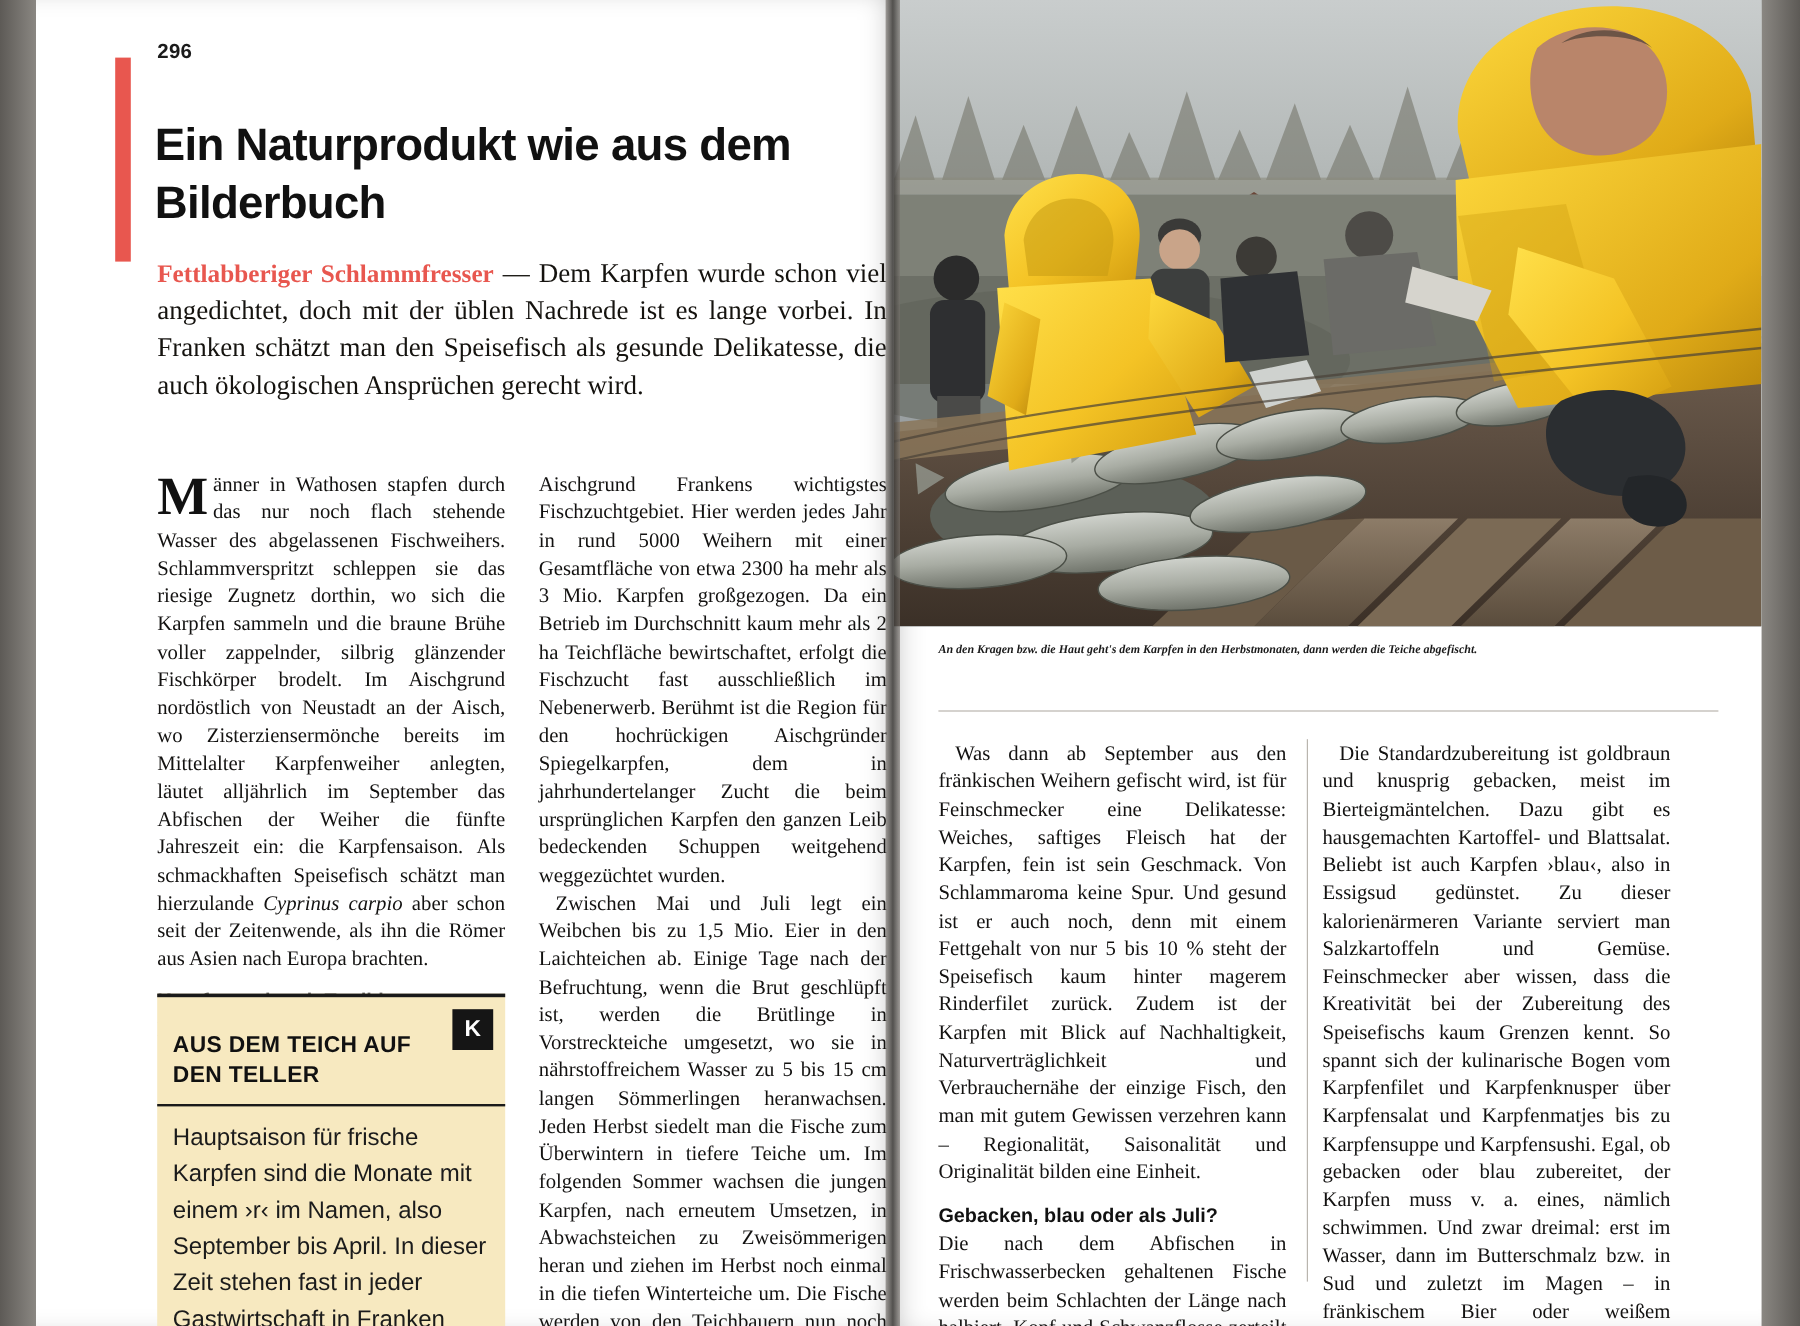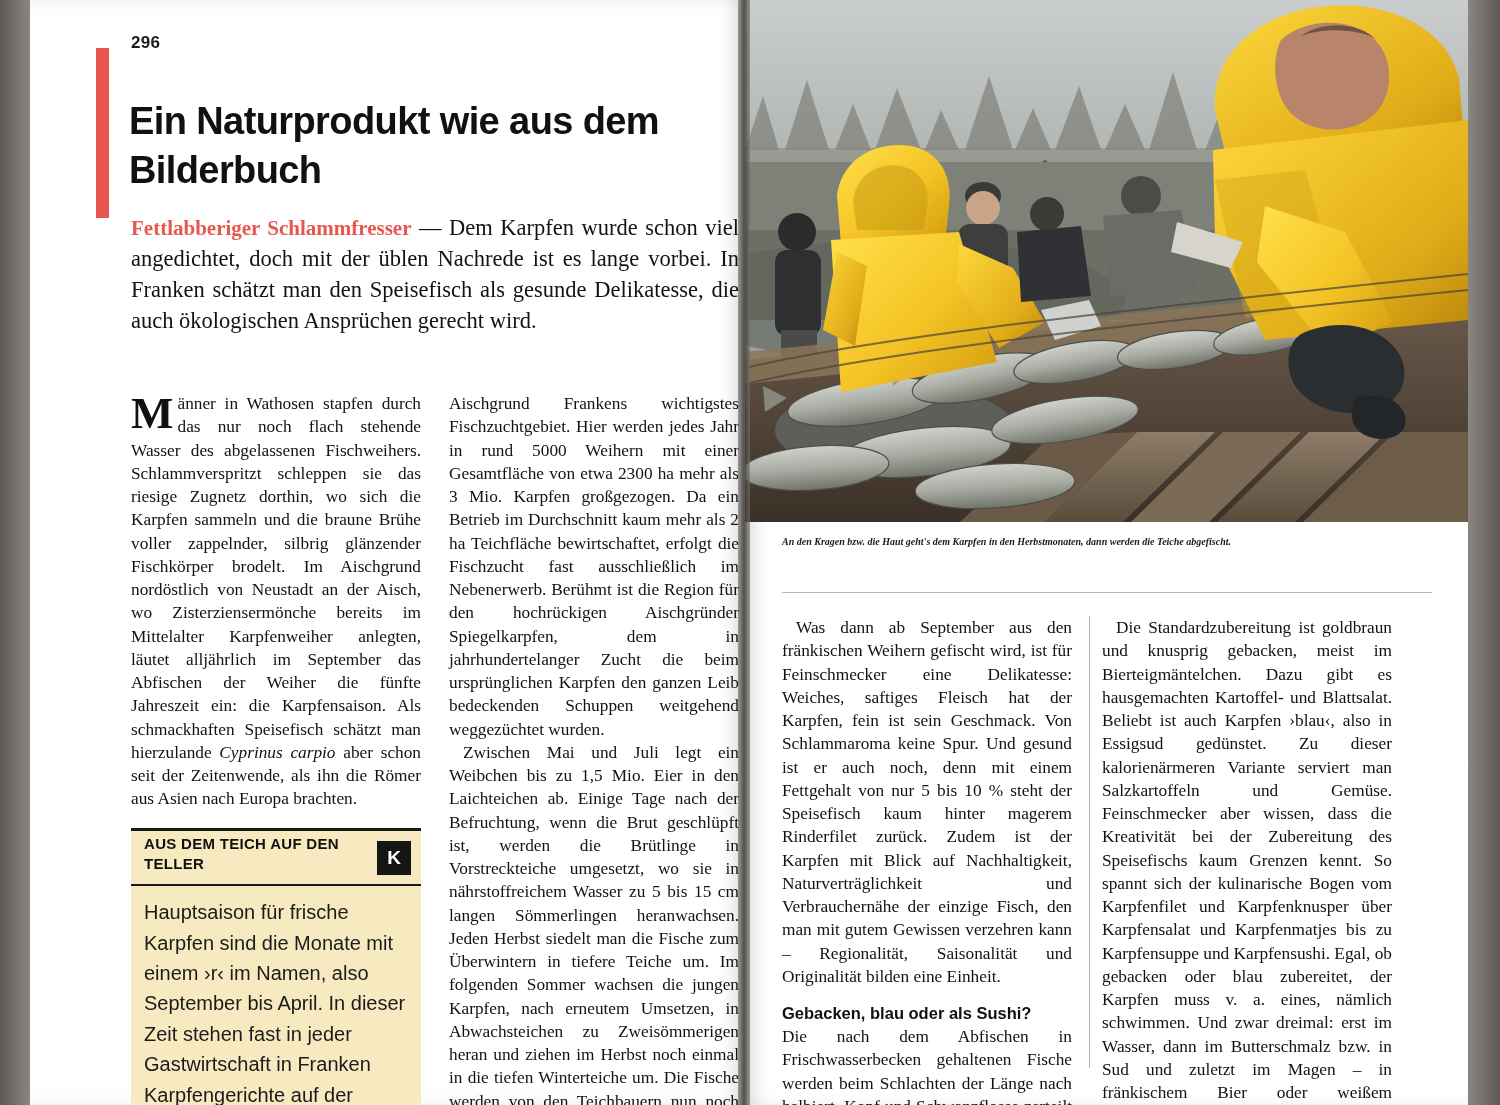--- a/index.html
+++ b/index.html
@@ -156,25 +156,25 @@
     left: 101px;
     top: 828px;
     width: 290px;
     background: #f7e9c0;
     border-top: 3px solid #1a1a1a;
     box-sizing: border-box;
   }
   .infobox-head {
     font-family: "Liberation Sans", sans-serif;
     font-weight: bold;
-    font-size: 15px;
+    font-size: 19px;
     line-height: 1.34;
     letter-spacing: 0.3px;
     color: #111;
-    padding: 3px 52px 10px 13px;
+    padding: 28px 52px 10px 13px;
     border-bottom: 2px solid #1a1a1a;
     min-height: 44px;
     box-sizing: border-box;
   }
   .infobox-badge {
     position: absolute;
     right: 10px;
     top: 10px;
     width: 34px;
     height: 34px;
@@ -482,21 +482,21 @@
       </svg>
     </div>
 
     <div class="caption">An den Kragen bzw. die Haut geht's dem Karpfen in den Herbstmonaten, dann werden die Teiche abgefischt.</div>
     <div class="rule-h"></div>
 
     <div class="rcols">
       <div class="vrule"></div>
       <div class="rcol rcol-a">
         <p class="indent">Was dann ab September aus den fränkischen Weihern gefischt wird, ist für Feinschmecker eine Delikatesse: Weiches, saftiges Fleisch hat der Karpfen, fein ist sein Geschmack. Von Schlammaroma keine Spur. Und gesund ist er auch noch, denn mit einem Fettgehalt von nur 5 bis 10 % steht der Speisefisch kaum hinter magerem Rinderfilet zurück. Zudem ist der Karpfen mit Blick auf Nachhaltigkeit, Naturverträglichkeit und Verbrauchernähe der einzige Fisch, den man mit gutem Gewissen verzehren kann – Regionalität, Saisonalität und Originalität bilden eine Einheit.</p>
-        <div class="subhead2">Gebacken, blau oder als Sushi?</div>
+        <div class="subhead2">Gebacken, blau oder als Juli?</div>
         <p>Die nach dem Abfischen in Frischwasserbecken gehaltenen Fische werden beim Schlachten der Länge nach halbiert. Kopf und Schwanzflosse zerteilt man dabei möglichst genau in der Mit-</p>
       </div>
       <div class="rcol rcol-b">
         <p class="indent"><span>Die Standardzubereitung ist goldbraun und knusprig gebacken, meist im Bierteigmäntelchen. Dazu gibt es hausgemachten Kartoffel- und Blattsalat. Beliebt ist auch Karpfen ›blau‹, also in Essigsud gedünstet. Zu dieser kalorienärmeren Variante serviert man Salzkartoffeln und Gemüse. Feinschmecker aber wissen, dass die Kreativität bei der Zubereitung des Speisefischs kaum Grenzen kennt. So spannt sich der kulinarische Bogen vom Karpfenfilet und Karpfenknusper über Karpfensalat und Karpfenmatjes bis zu Karpfensuppe und Karpfensushi. Egal, ob gebacken oder blau zubereitet, der Karpfen muss v. a. eines, nämlich schwimmen. Und zwar dreimal: erst im Wasser, dann im Butterschmalz bzw. in Sud und zuletzt im Magen – in fränkischem Bier oder weißem Frankenwein.</span></p>
       </div>
     </div>
   </div>
 
   <div class="gutter"></div>
 </div>

